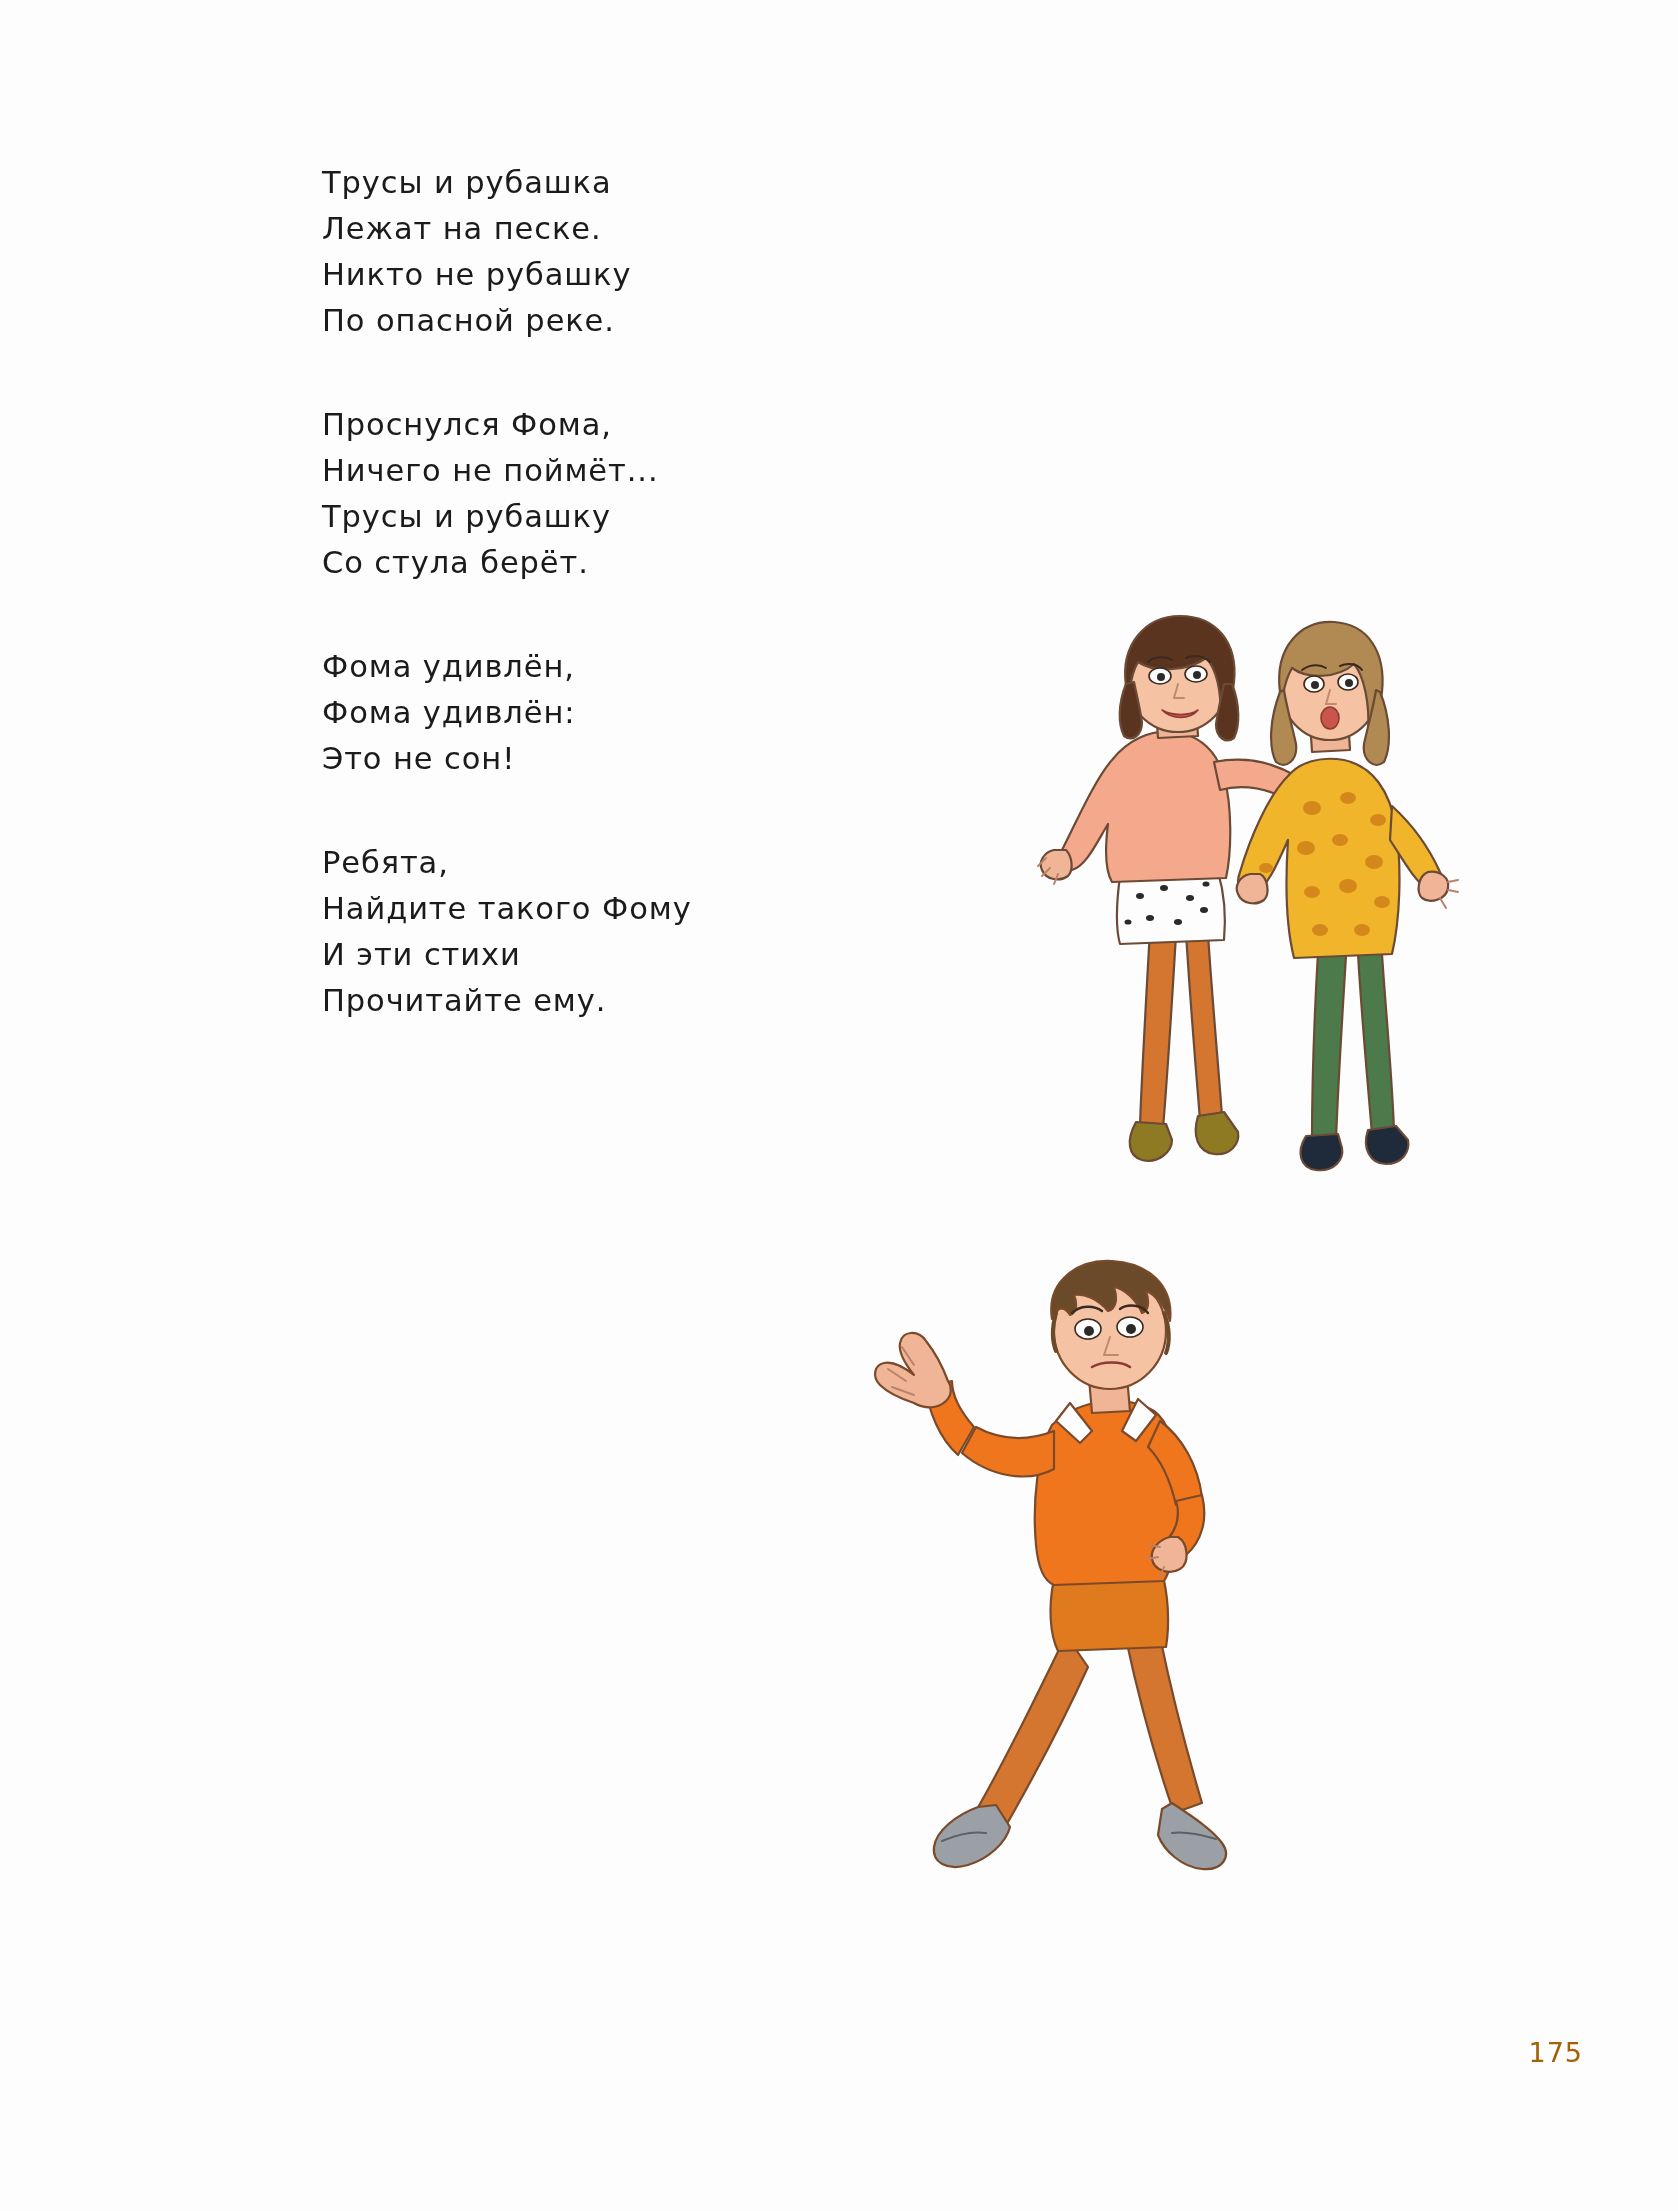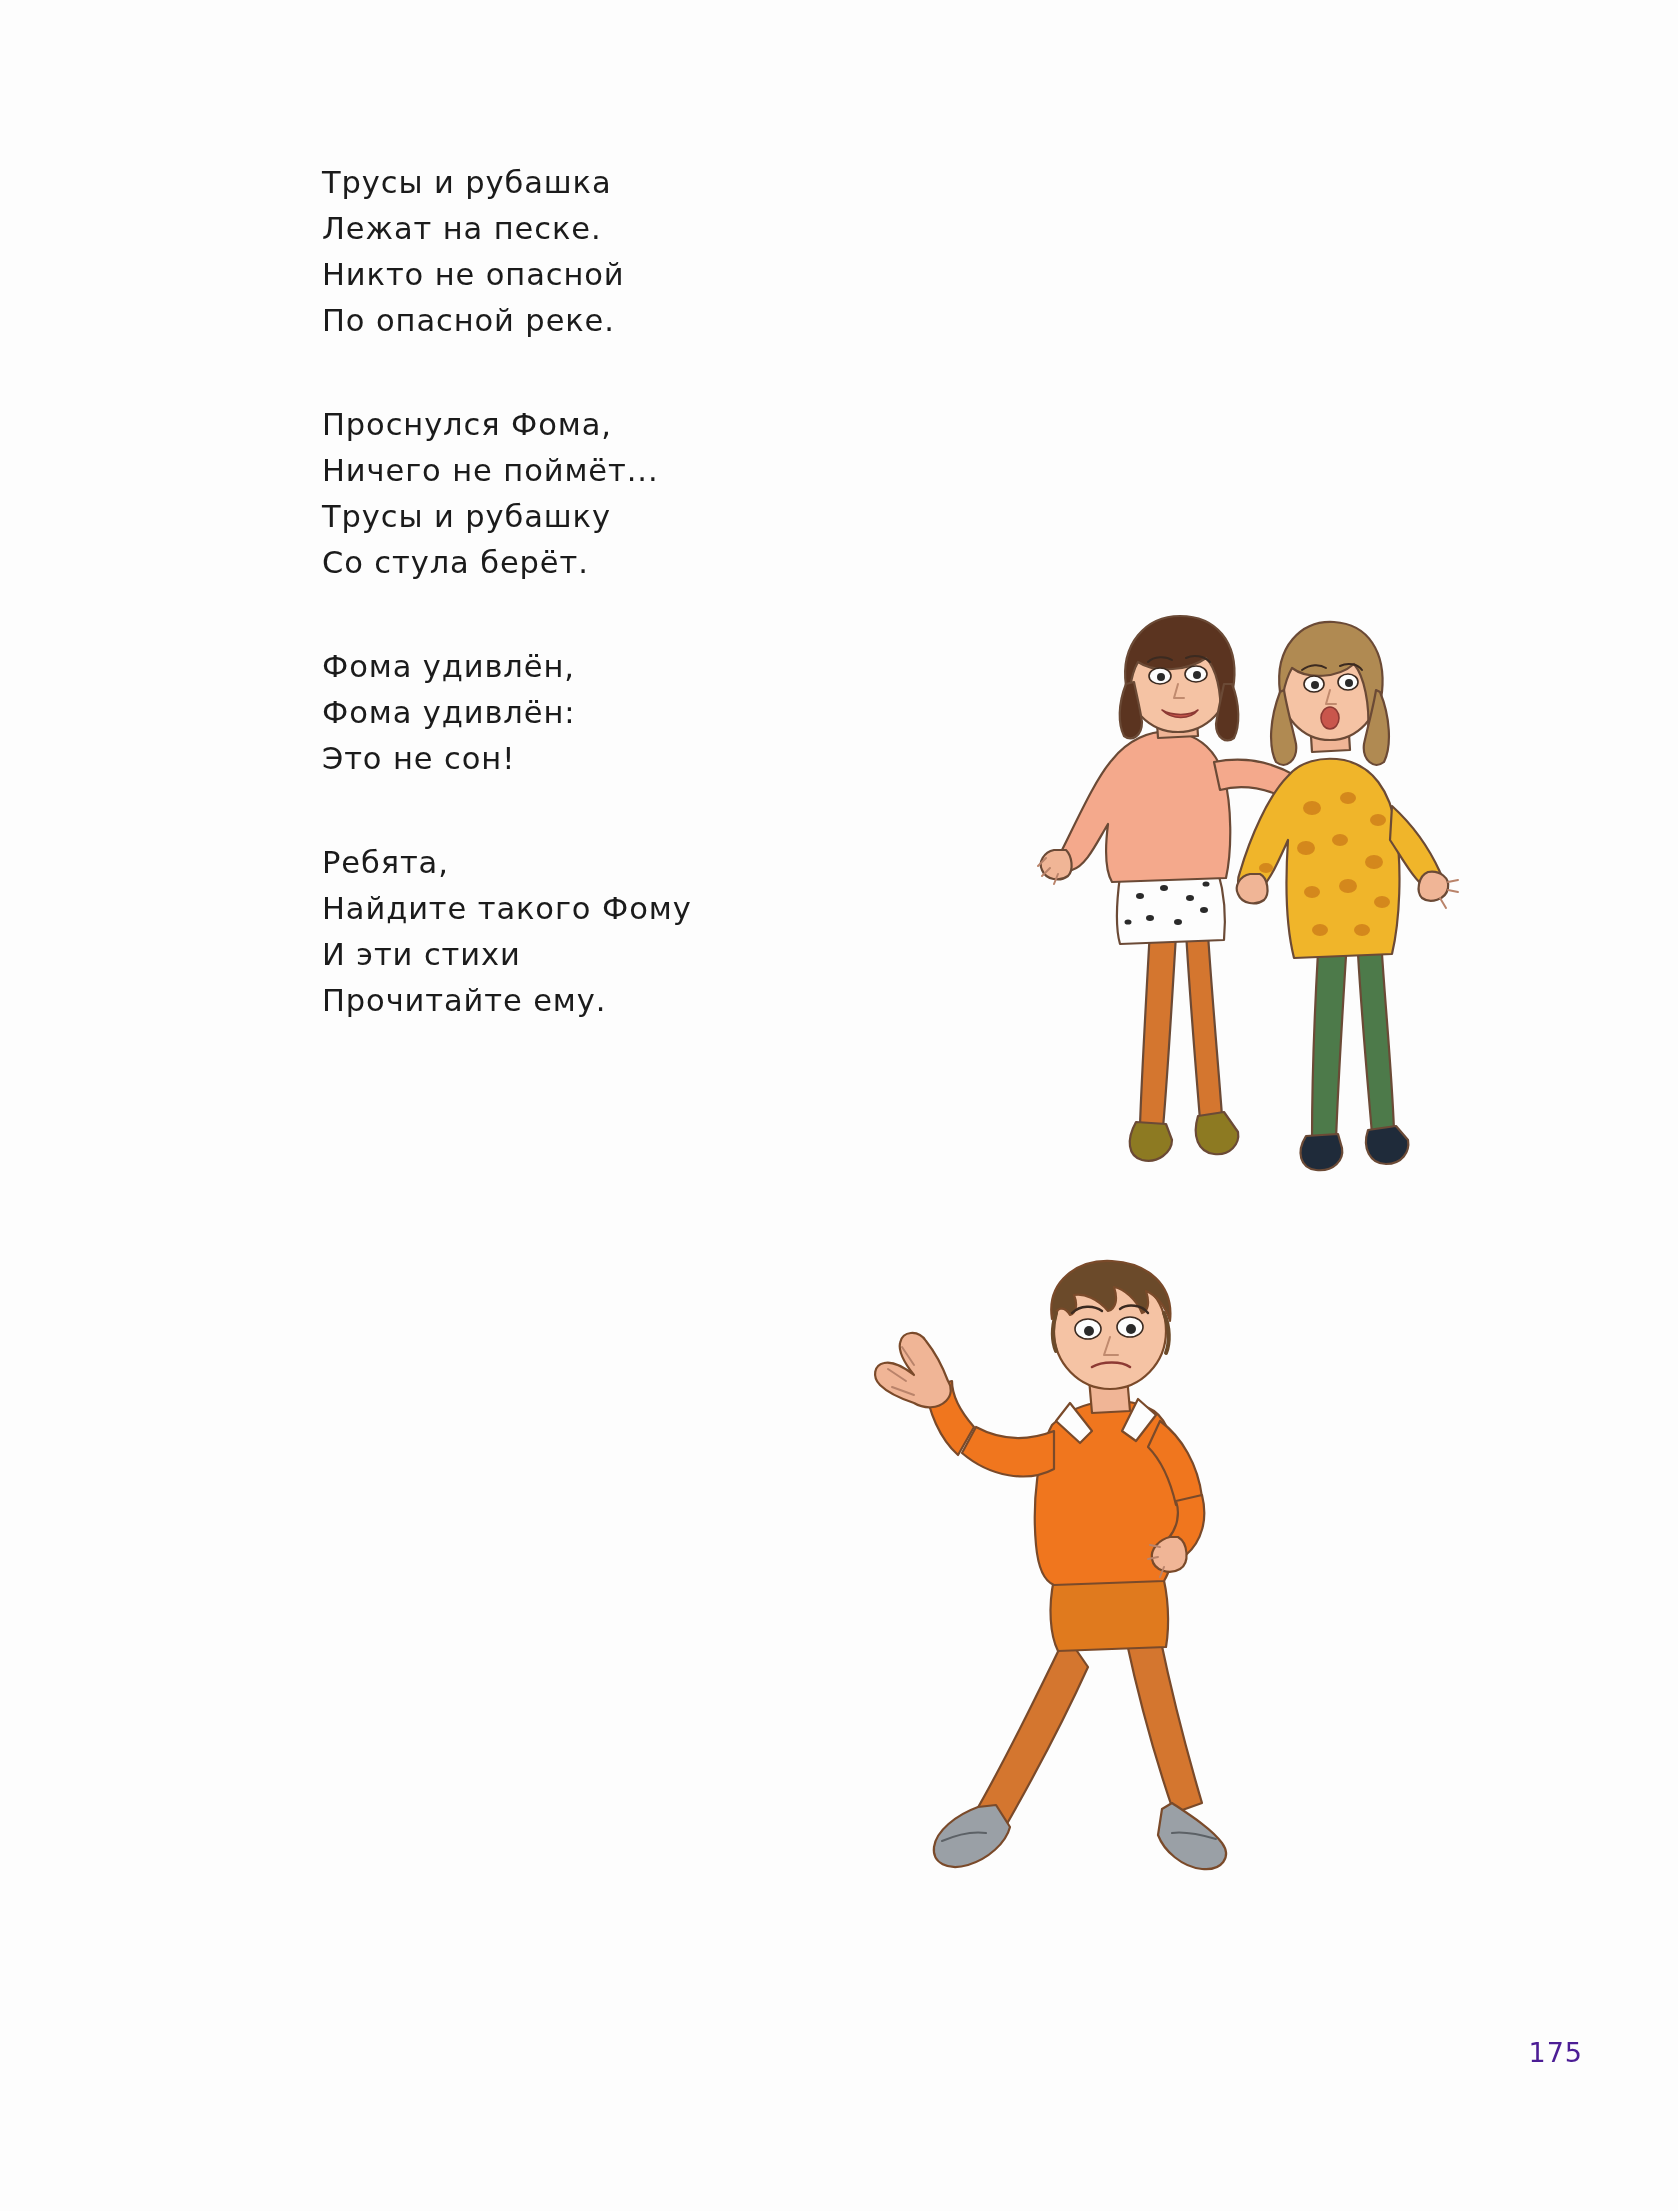--- a/index.html
+++ b/index.html
@@ -34,21 +34,21 @@
     letter-spacing: 0.9px;
     white-space: pre;
   }
 
   
   .folio {
     position: absolute;
     right: 95px;
     bottom: 143px;
     font-size: 27px;
-    color: #4c1d95;
+    color: #a16207;
     letter-spacing: 1px;
   }
 
   
   .illus {
     position: absolute;
   }
   #illus-girls {
     left: 1000px;
     top: 600px;
@@ -66,21 +66,21 @@
 </head>
 <body>
 
 <div class="page">
 
   <div class="poem">
 
     <div class="stanza">
       <div class="line">Трусы и рубашка</div>
       <div class="line">Лежат на песке.</div>
-      <div class="line">Никто не опасной</div>
+      <div class="line">Никто не рубашку</div>
       <div class="line">По опасной реке.</div>
     </div>
 
     <div class="stanza">
       <div class="line">Проснулся Фома,</div>
       <div class="line">Ничего не поймёт...</div>
       <div class="line">Трусы и рубашку</div>
       <div class="line">Со стула берёт.</div>
     </div>
 

